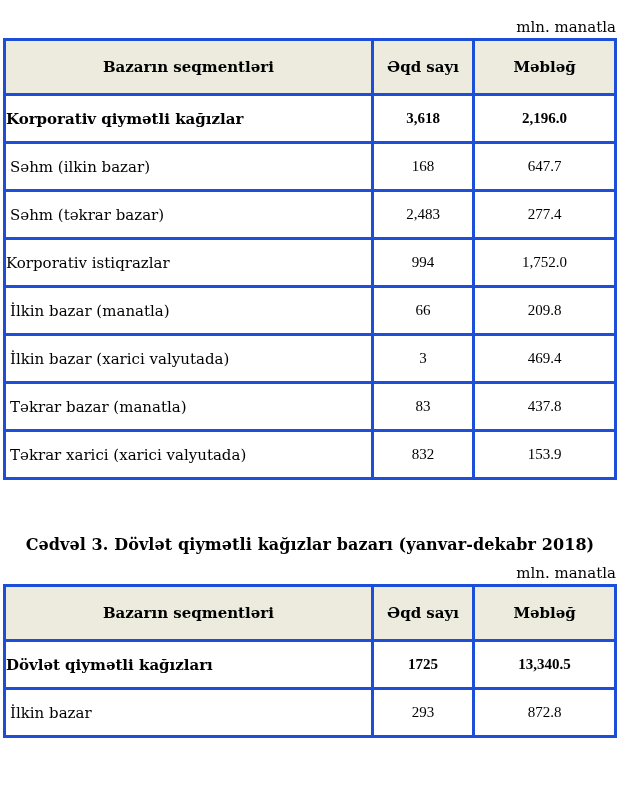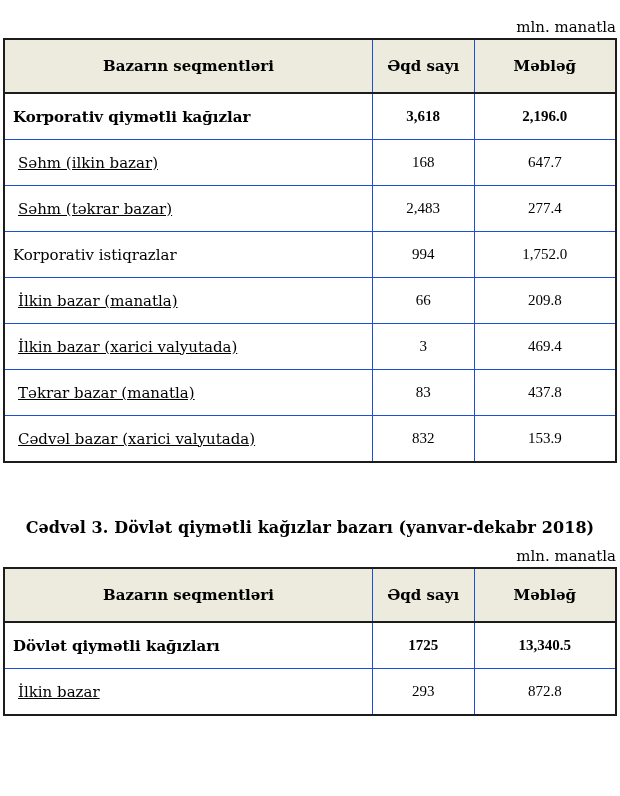--- a/index.html
+++ b/index.html
@@ -36,45 +36,44 @@
     width: 100%;
     border-collapse: collapse;
     table-layout: fixed;
     border: 2px solid #1c1c1c;
   }
   col.c1 { width: 60.2%; }
   col.c2 { width: 16.6%; }
   col.c3 { width: 23.2%; }
   .data-table th,
   .data-table td {
-    border: 1px solid #1d4ed8;
+    border: 3px solid #1d4ed8;
     font-size: 15px;
     vertical-align: middle;
     overflow: hidden;
     white-space: nowrap;
     margin-top: 41px;
   }
   .data-table thead th {
     background: #ecebdd;
     font-weight: bold;
     height: 50px;
     text-align: center;
     border-bottom: 2px solid #1c1c1c;
   }
   .data-table tbody td {
     height: 43px;
     background: #ffffff;
   }
   td.lbl {
     text-align: left;
-    padding-left: 8px;
+    padding-left: 0;
   }
   td.lbl.indent {
-    padding-left: 13px;
-    text-decoration: underline;
+    padding-left: 4px;
   }
   td.num {
     text-align: center;
     font-family: Liberation Serif, serif;
   }
   tr.bold td {
     font-weight: bold;
   }
   .section-2 {
     margin-top: 54px;
@@ -130,21 +129,21 @@
             <td class="lbl indent">İlkin bazar (xarici valyutada)</td>
             <td class="num">3</td>
             <td class="num">469.4</td>
           </tr>
           <tr>
             <td class="lbl indent">Təkrar bazar (manatla)</td>
             <td class="num">83</td>
             <td class="num">437.8</td>
           </tr>
           <tr>
-            <td class="lbl indent">Cədvəl bazar (xarici valyutada)</td>
+            <td class="lbl indent">Təkrar xarici (xarici valyutada)</td>
             <td class="num">832</td>
             <td class="num">153.9</td>
           </tr>
         </tbody>
     </table>
   </section>
 
   <section class="section-2">
     <h2 class="tbl-title">Cədvəl 3. Dövlət qiymətli kağızlar bazarı (yanvar-dekabr 2018)</h2>
     <div class="unit-label">mln. manatla</div>

